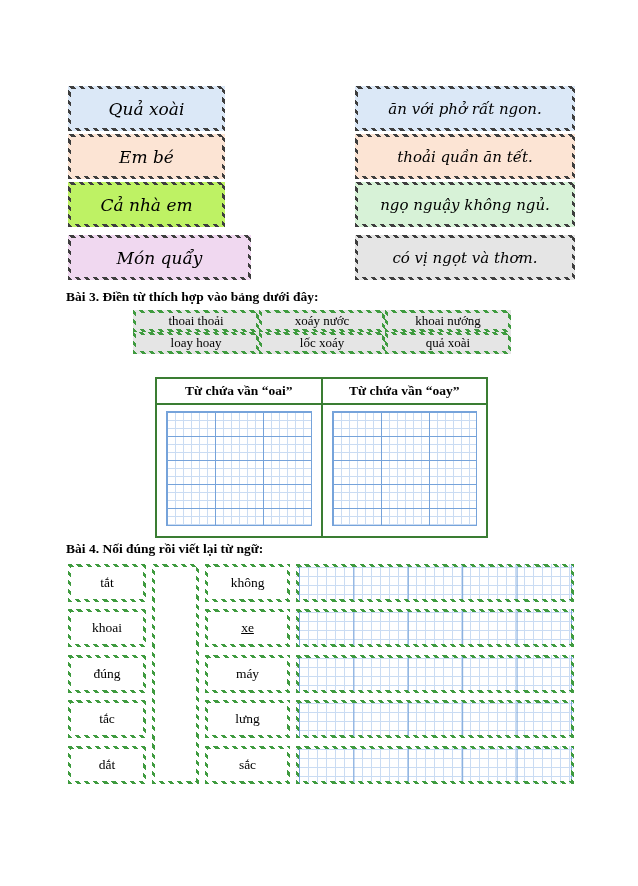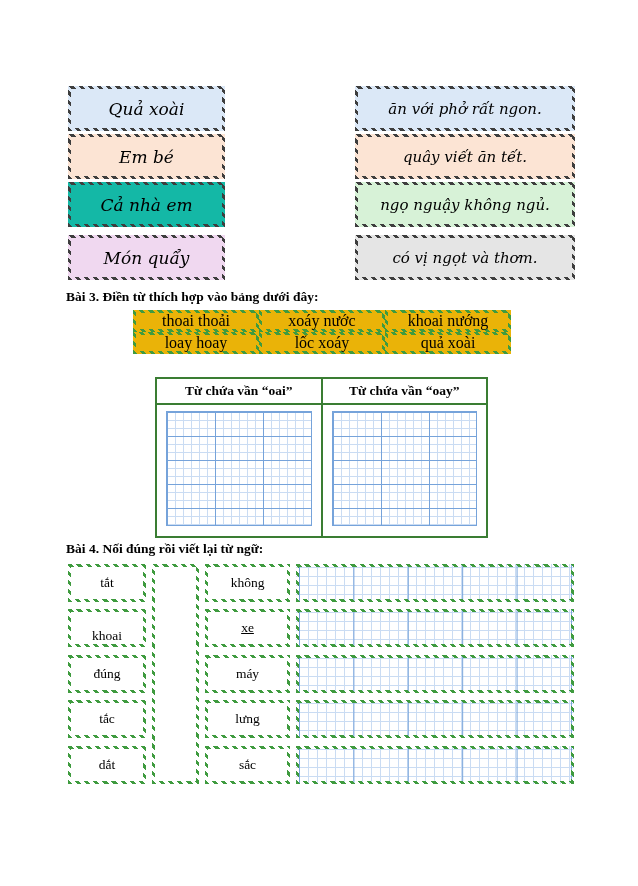--- a/index.html
+++ b/index.html
@@ -20,21 +20,21 @@
 
   .mbox { display:flex; align-items:center; justify-content:center; }
   .script { font-family:"DejaVu Serif","Liberation Serif",serif; font-style:italic; }
   .fs17 { font-size:17px; }
   .fs15 { font-size:15px; }
 
   
   .bank-grid { display:grid; grid-template-columns:repeat(3,1fr); }
   .bank-cell {
     height:22px; display:flex; align-items:center; justify-content:center;
-    font-size:16px; background:#eab308;
+    font-size:13px; background:#e5e5e5;
   }
 
   
   .b3-table { display:flex; border:2px solid #3a7d33; background:#ffffff; }
   .b3-col { flex:1; display:flex; flex-direction:column; min-width:0; }
   .b3-col.first { border-right:2px solid #3a7d33; }
   .b3-head {
     height:26px; display:flex; align-items:center; justify-content:center;
     font-weight:bold; font-size:13.5px; border-bottom:2px solid #3a7d33;
   }
@@ -70,32 +70,32 @@
 
 <div class="page">
 
 
   <div class="abs zzb mbox" style="left: 68px; top: 86px; width: 157px; height: 45px; --zzc: #3e3e3e; background-color: rgb(219, 232, 247);">
     <span class="script fs17">Quả xoài</span>
   </div>
   <div class="abs zzb mbox" style="left: 68px; top: 134px; width: 157px; height: 45px; --zzc: #3e3e3e; background-color: rgb(252, 228, 212);">
     <span class="script fs17">Em bé</span>
   </div>
-  <div class="abs zzb mbox" style="left: 68px; top: 182px; width: 157px; height: 45px; --zzc: #3e3e3e; background-color: #14b8a6;">
+  <div class="abs zzb mbox" style="left: 68px; top: 182px; width: 157px; height: 45px; --zzc: #3e3e3e; background-color: #bef264;">
     <span class="script fs17">Cả nhà em</span>
   </div>
-  <div class="abs zzb mbox" style="left: 68px; top: 235px; width: 157px; height: 45px; --zzc: #3e3e3e; background-color: rgb(240, 216, 240);">
+  <div class="abs zzb mbox" style="left: 68px; top: 235px; width: 183px; height: 45px; --zzc: #3e3e3e; background-color: rgb(240, 216, 240);">
     <span class="script fs17">Món quẩy</span>
   </div>
 
   <div class="abs zzb mbox" style="left: 355px; top: 86px; width: 220px; height: 45px; --zzc: #3e3e3e; background-color: rgb(219, 232, 247);">
     <span class="script fs15">ăn với phở rất ngon.</span>
   </div>
   <div class="abs zzb mbox" style="left: 355px; top: 134px; width: 220px; height: 45px; --zzc: #3e3e3e; background-color: rgb(252, 228, 212);">
-    <span class="script fs15">quây viết ăn tết.</span>
+    <span class="script fs15">thoải quần ăn tết.</span>
   </div>
   <div class="abs zzb mbox" style="left: 355px; top: 182px; width: 220px; height: 45px; --zzc: #3e3e3e; background-color: rgb(215, 242, 215);">
     <span class="script fs15">ngọ nguậy không ngủ.</span>
   </div>
   <div class="abs zzb mbox" style="left: 355px; top: 235px; width: 220px; height: 45px; --zzc: #3e3e3e; background-color: #e5e5e5;">
     <span class="script fs15">có vị ngọt và thơm.</span>
   </div>
 
   <div class="title" style="top:289px">Bài 3. Điền từ thích hợp vào bảng dưới đây:</div>
 
@@ -123,21 +123,21 @@
         <div class="gridfill-rows"></div>
       </div>
     </div>
   </div>
 
   <div class="title" style="top:541px">Bài 4. Nối đúng rồi viết lại từ ngữ:</div>
 
   <div class="abs zzb wbox" style="left:68px; top:564px; width:78px; height:38px;">
     <span>tắt</span>
   </div>
-  <div class="abs zzb wbox" style="left:68px; top:609px; width:78px; height:38px;align-items:flex-end;">
+  <div class="abs zzb wbox" style="left:68px; top:609px; width:78px; height:38px;">
     <span>khoai</span>
   </div>
   <div class="abs zzb wbox" style="left:68px; top:655px; width:78px; height:38px;">
     <span>đúng</span>
   </div>
   <div class="abs zzb wbox" style="left:68px; top:700px; width:78px; height:38px;">
     <span>tắc</span>
   </div>
   <div class="abs zzb wbox" style="left:68px; top:746px; width:78px; height:38px;">
     <span>dắt</span>

